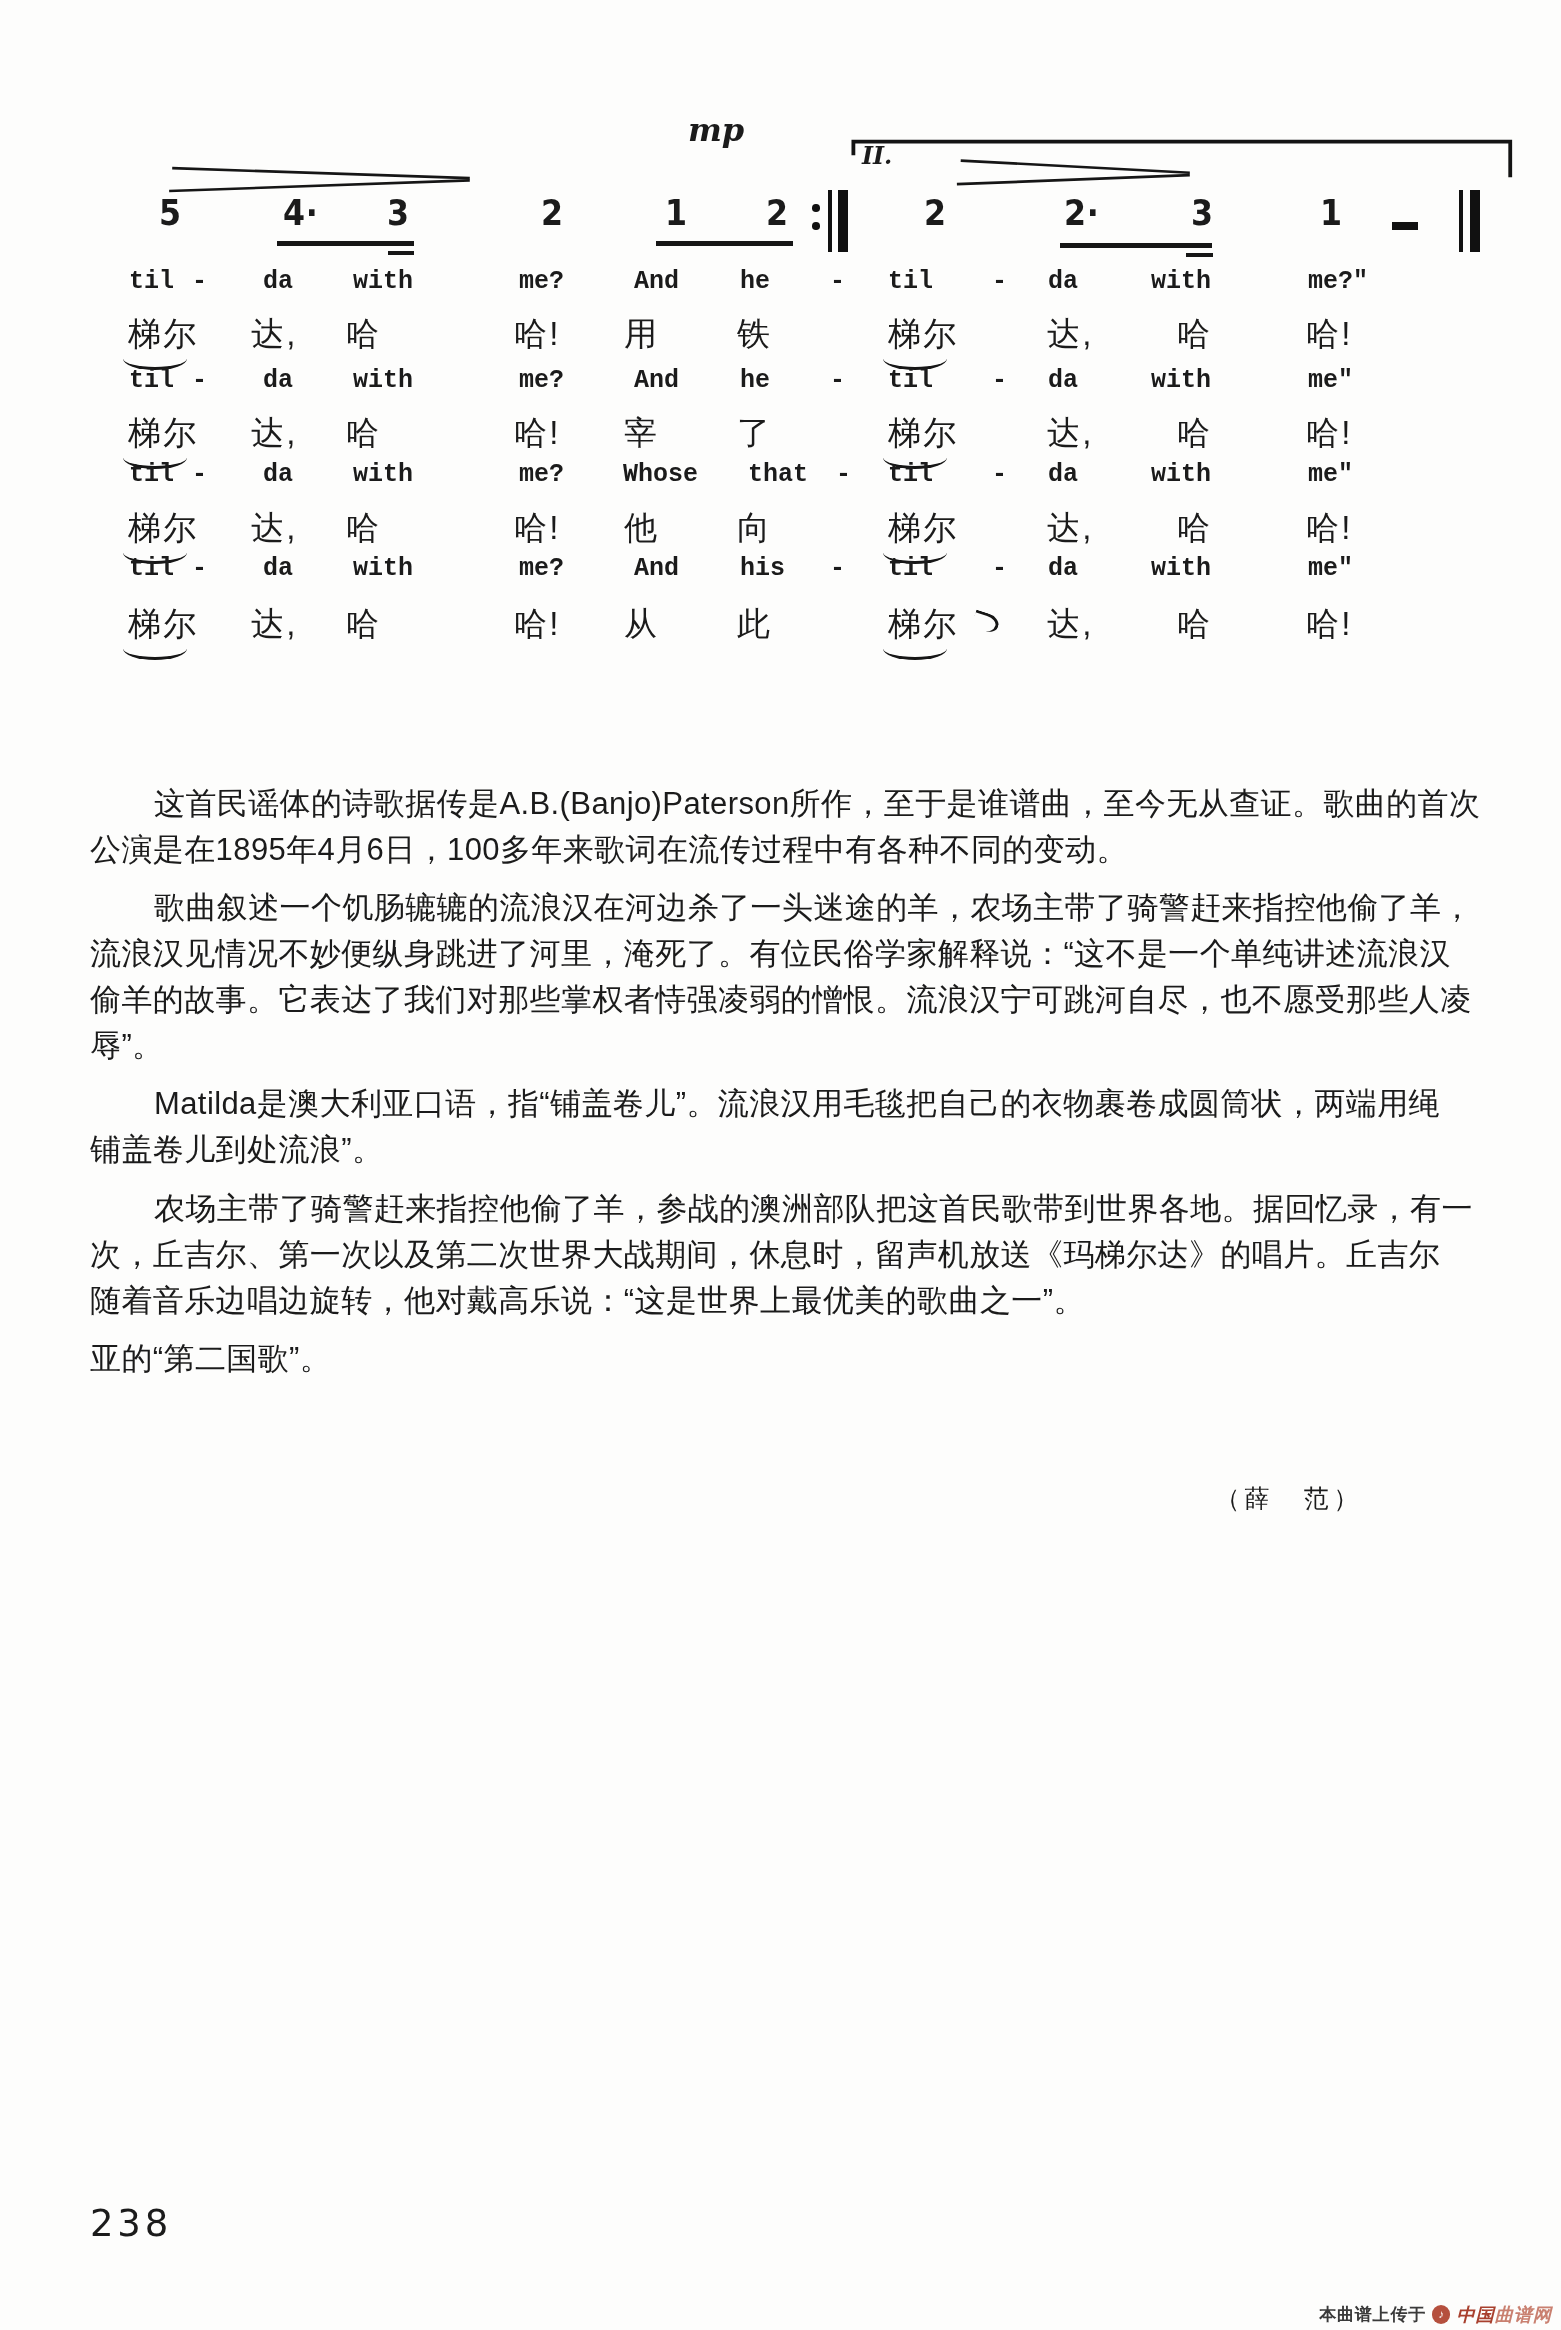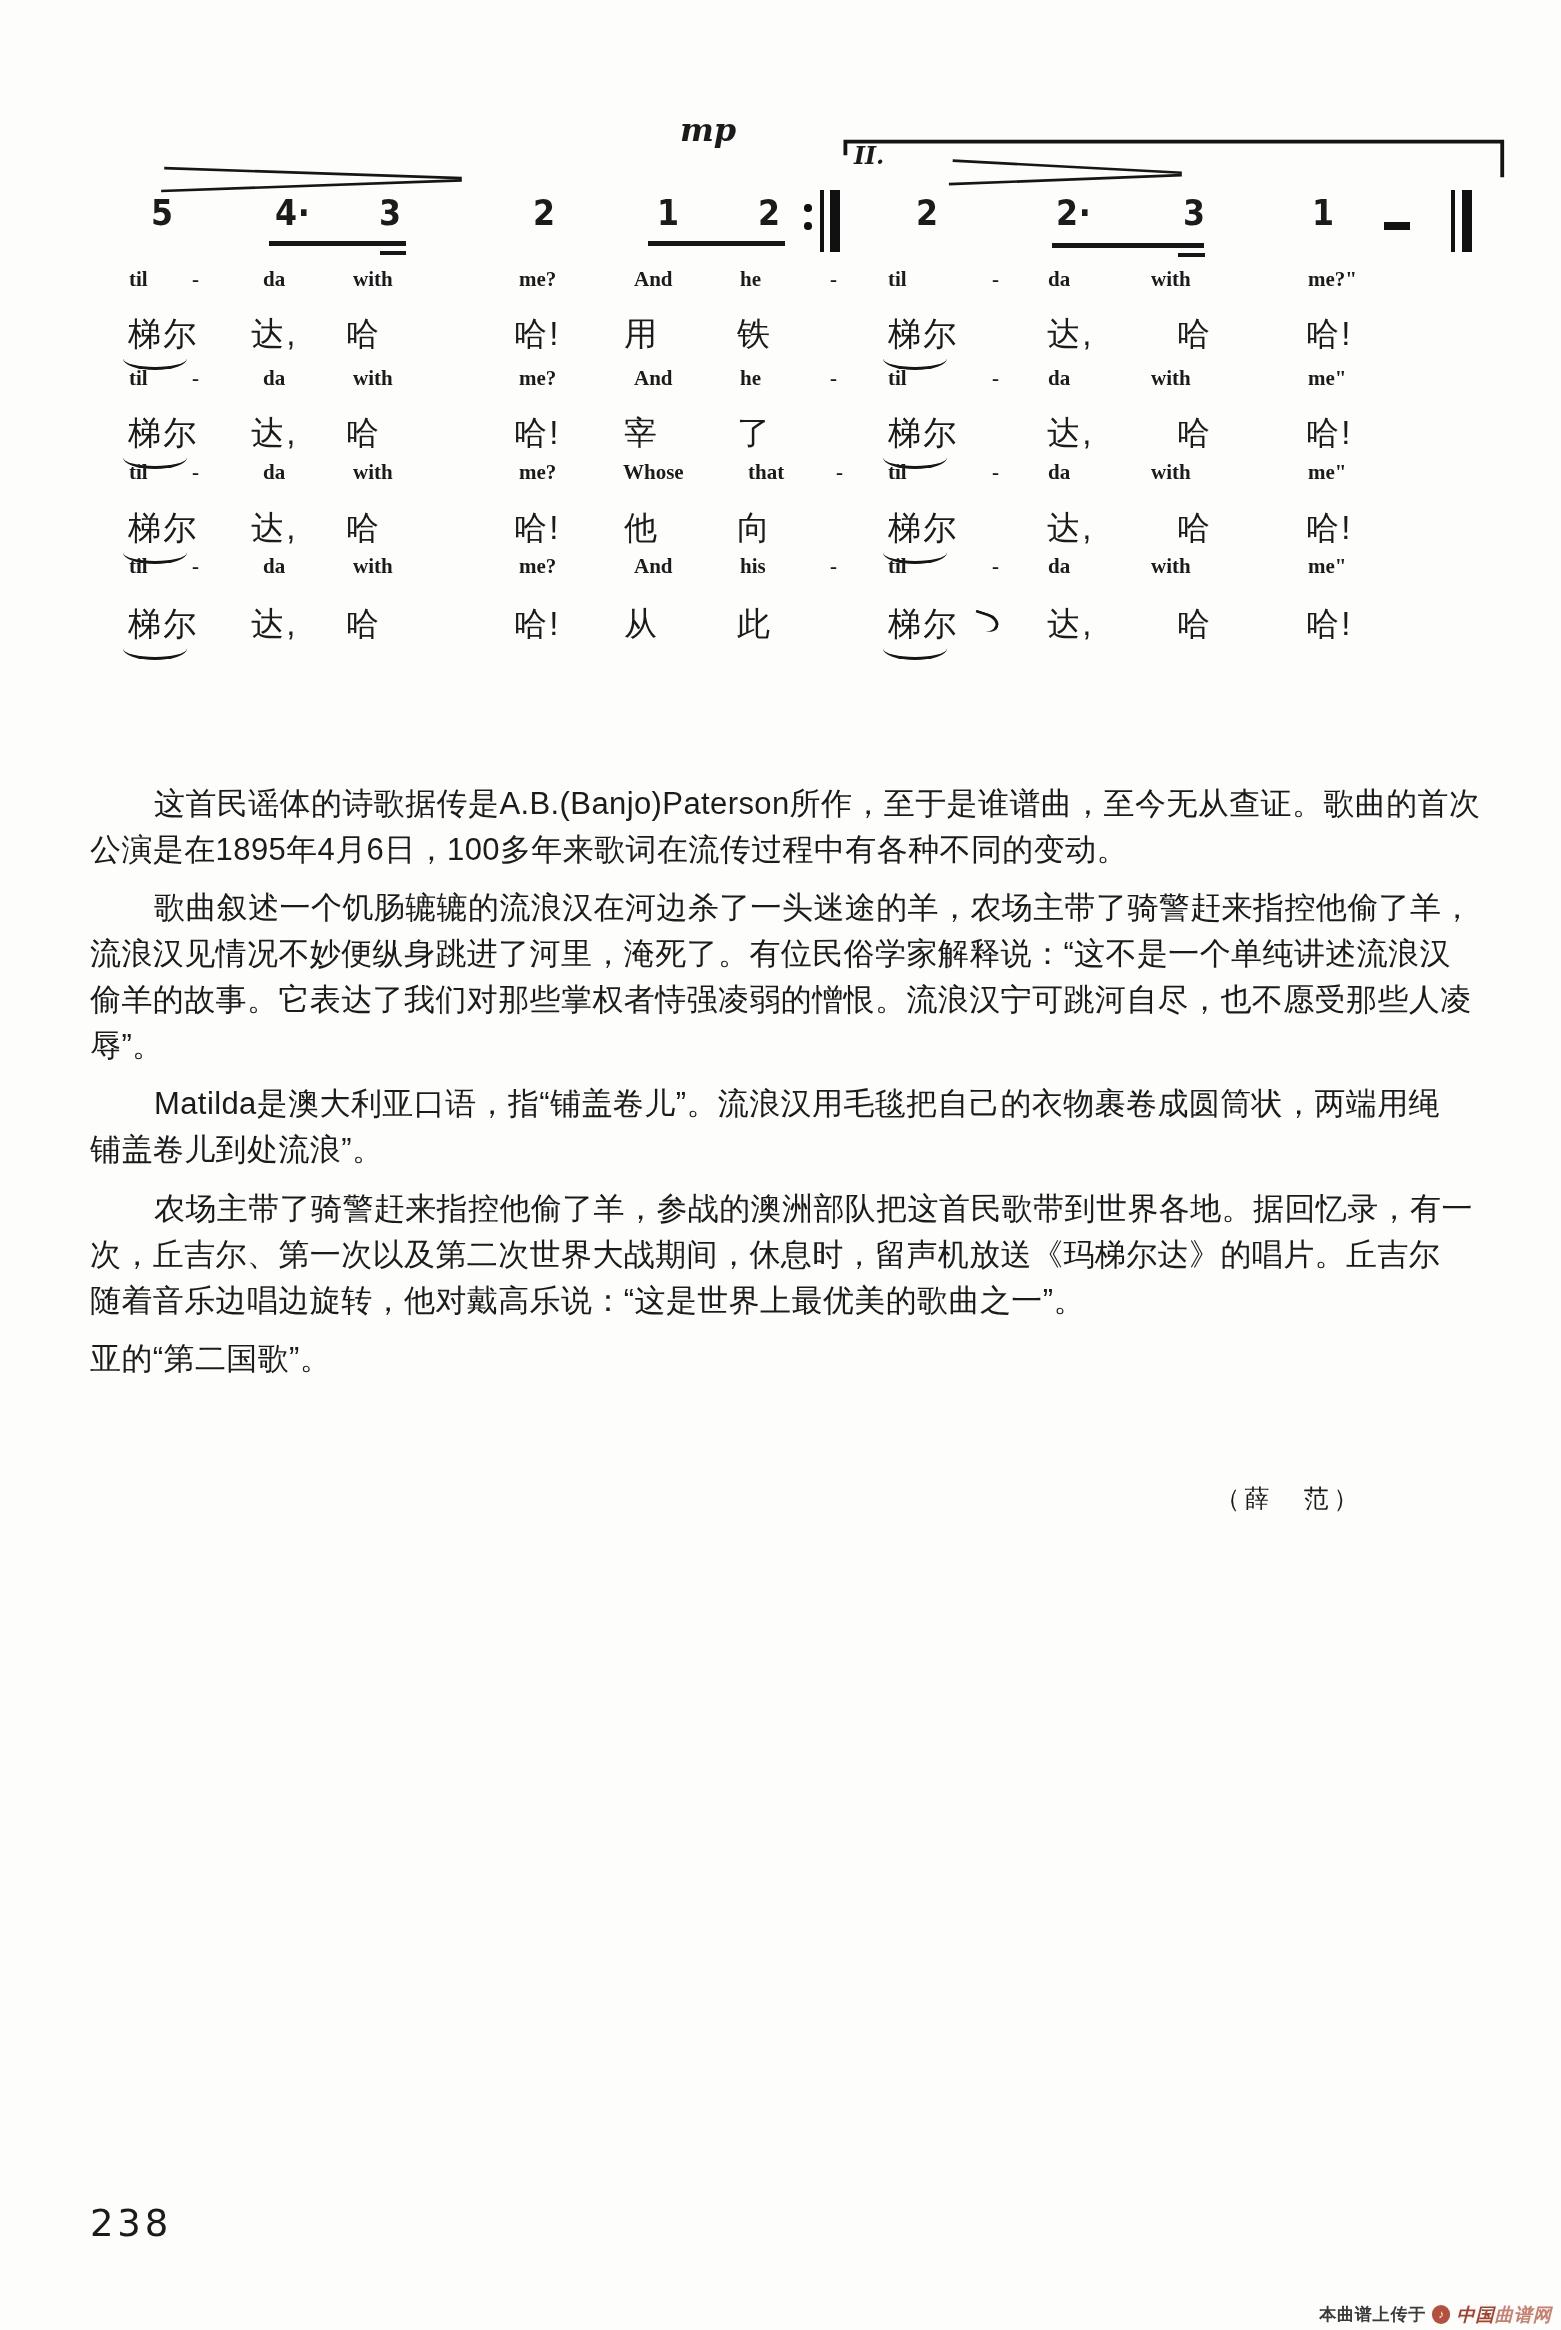--- a/index.html
+++ b/index.html
@@ -2,21 +2,21 @@
 <html style="font-size:12.2px"><head>
 <meta charset="utf-8">
 <style>
   html,body{margin:0;padding:0;background:#e8e8e8;}
   .page{
     position:relative;width:1561px;height:2330px;margin:0 auto;
     background:#fdfdfc;color:#1b1b1b;overflow:hidden;
     font-family:"Liberation Sans",sans-serif;
   }
   
-  .staff-layer{position:absolute;left:4px;top:0;width:1410px;height:274px;}
+  .staff-layer{position:absolute;left:12px;top:0;width:1410px;height:274px;}
   .note{
     position:absolute;top:192px;
     font-family:"DejaVu Sans",sans-serif;font-weight:bold;font-size:36px;
     letter-spacing:0.8px;transform:scaleX(.88);transform-origin:left top;
     white-space:nowrap;
   }
   .beam{position:absolute;height:4.6px;background:#161616;}
   .beam2{position:absolute;height:3.8px;background:#161616;}
   .bar-thin{position:absolute;top:190px;width:3.8px;height:62px;background:#111;}
   .bar-thick{position:absolute;top:190px;width:10px;height:62px;background:#111;}
@@ -28,22 +28,22 @@
   }
   .volta-label{
     position:absolute;left:850px;top:142px;
     font-family:"DejaVu Serif",serif;font-style:italic;font-size:23.6px;font-weight:bold;
   }
   .hairpin-svg{position:absolute;left:0;top:0;}
   
   .lyr-row{position:absolute;left:0;width:1561px;height:49px;}
   .en-tok{
     position:absolute;top:0;
-    font-family:Liberation Serif, serif;
-    font-weight:600;font-size:21px;white-space:nowrap;
+    font-family:Liberation Mono, monospace;
+    font-weight:600;font-size:25px;white-space:nowrap;
   }
   .zh-tok{
     position:absolute;top:0;
     font-size:33px;font-weight:500;letter-spacing:2.3px;white-space:nowrap;
   }
   .slur{
     position:absolute;top:35px;width:64px;height:20px;
     border-bottom:3px solid #161616;border-radius:0 0 55% 55%;
   }
   .tick{

